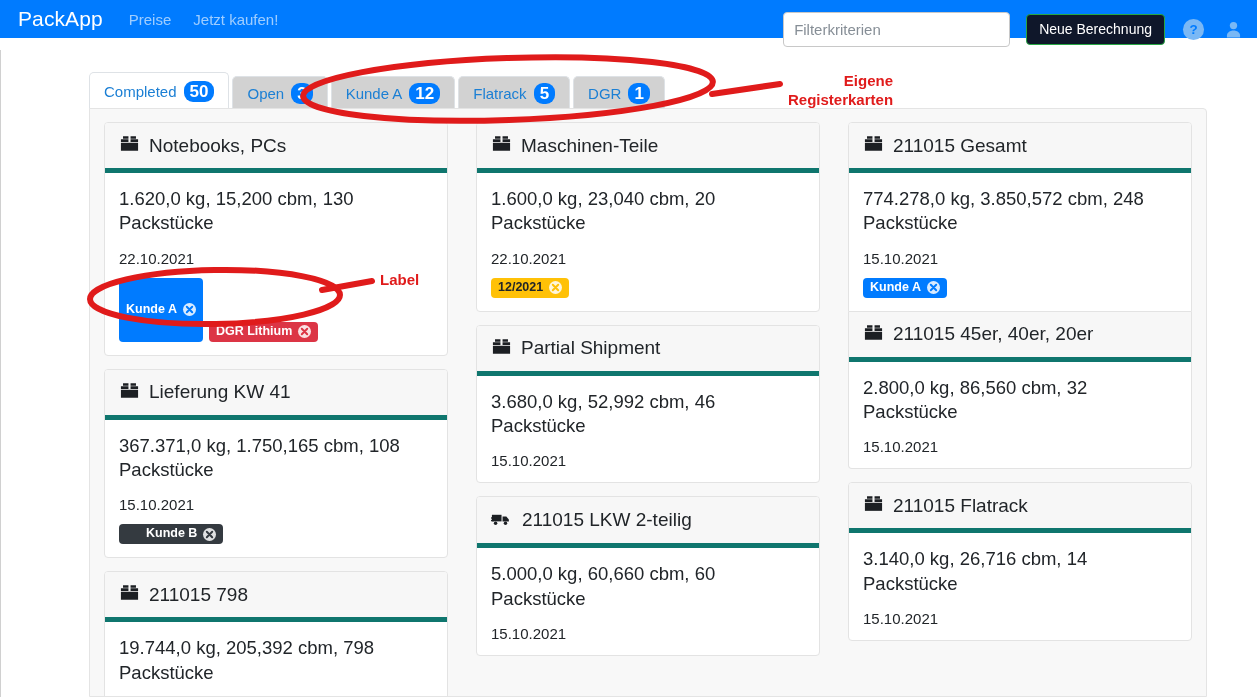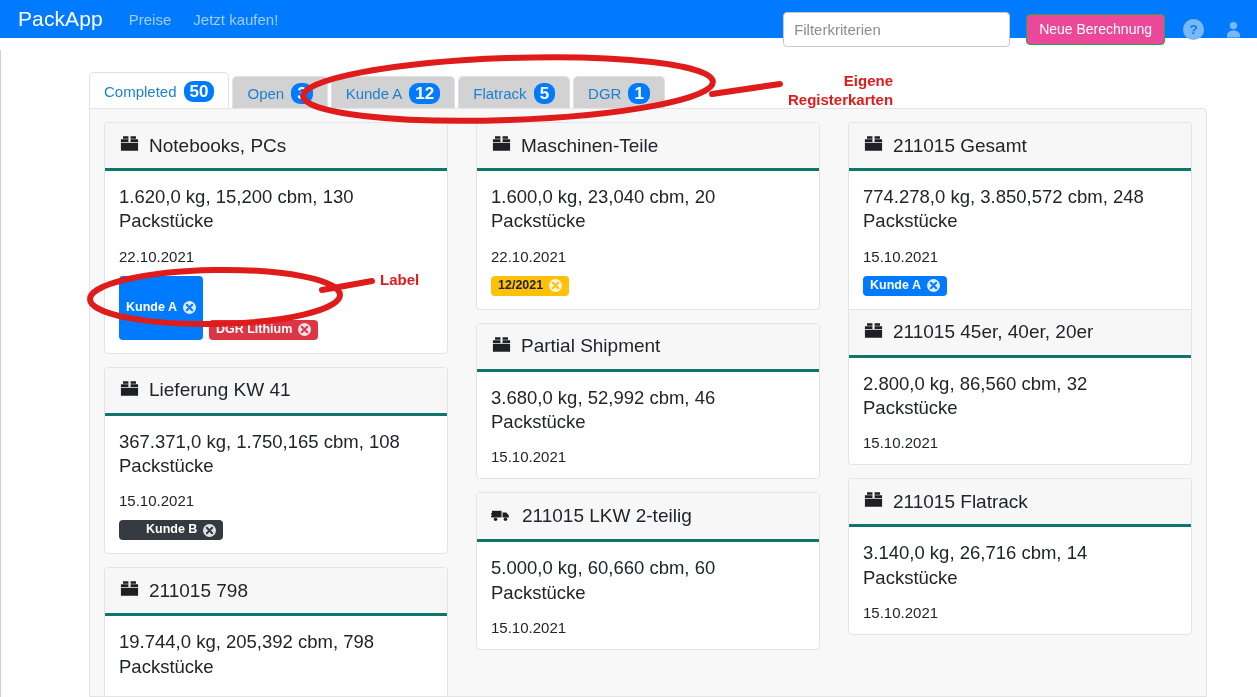--- a/index.html
+++ b/index.html
@@ -32,21 +32,21 @@
   }
   .filter-input{
     width:227px; height:35px; border-radius:4px; border:1px solid #c8c8c8;
     background:#fff; font-size:15px; color:#6c757d;
     padding:0 10px; outline:none;
     font-family:"Liberation Sans", sans-serif;
   }
   .filter-input::placeholder{ color:#868e96; opacity:1; }
   .btn-green{
     margin-left:16px; height:31px; padding:0 12px;
-    background:#ec4899; border:1px solid #28a745; border-radius:4px;
+    background:#0f172a; border:1px solid #28a745; border-radius:4px;
     color:#fff; font-size:14px; cursor:pointer; white-space:nowrap;
     font-family:"Liberation Sans", sans-serif;
     text-align:center;
   }
   .icon-btn{
     margin-left:16px; width:24px; height:24px;
     display:flex; align-items:center; justify-content:center; cursor:pointer;
   }
   .icon-btn:last-child{ margin-right:12px; }
 
@@ -96,21 +96,21 @@
   .col{ width:348px; display:flex; flex-direction:column; }
 
   
   .card{
     background:#fff; border:1px solid #e3e3e3; border-radius:4px;
     margin-bottom:13px; overflow:hidden;
   }
   .card.attached{ margin-bottom:0; border-radius:4px 4px 0 0; }
   .card.attached-below{ border-radius:0 0 4px 4px; border-top:none; }
   .card-head{
-    background:#f7f7f7; border-bottom:3px solid #0f766e;
+    background:#f7f7f7; border-bottom:5px solid #0f766e;
     padding:10px 14px;
     display:flex; align-items:center; gap:9px;
   }
   .card-title{ font-size:19px; color:#212529; white-space:nowrap; }
   .card-body{ padding:14px 14px 13px 14px; }
   .card-stats{ font-size:18.5px; color:#212529; line-height:1.32; }
   .card-date{ font-size:15px; color:#212529; margin-top:14px; }
   .labels{ margin-top:11px; display:flex; gap:6px; flex-wrap:wrap; }
   .label{
     display:inline-flex; align-items:center; gap:6px;

